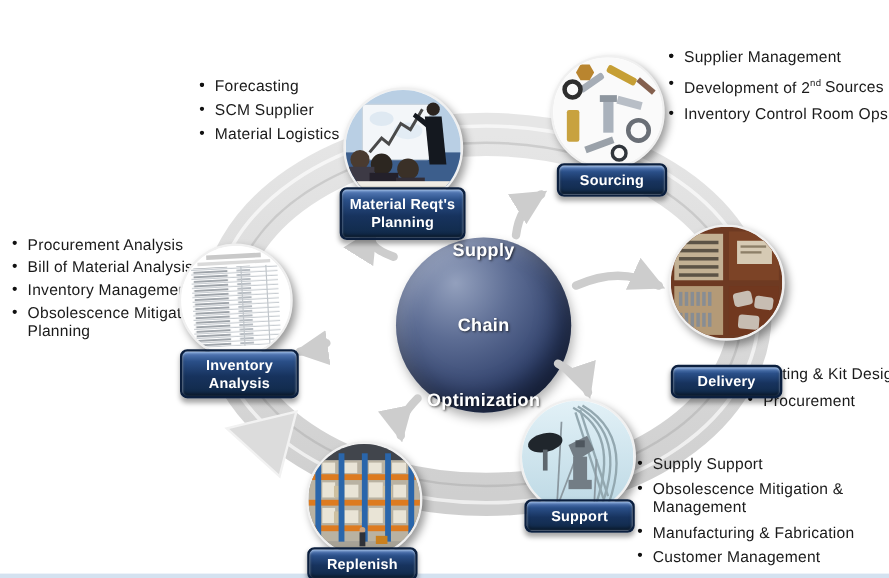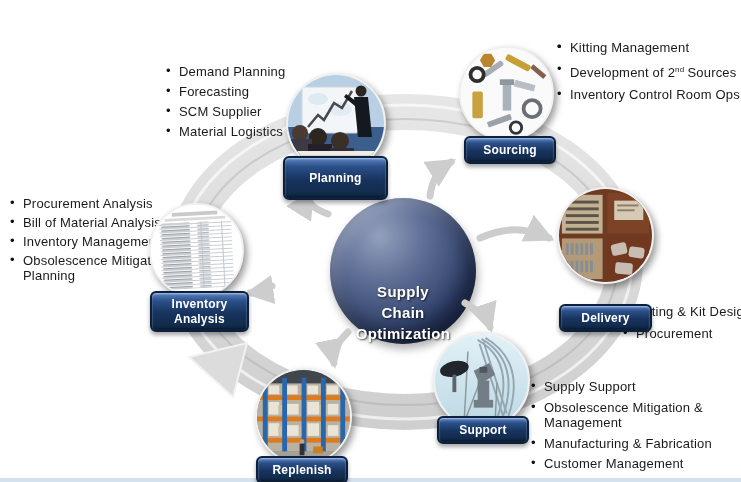--- a/index.html
+++ b/index.html
@@ -55,21 +55,21 @@
   .l-delivery{left:559px;top:276px;width:89px;height:24px;margin-top:28px;}
   .l-support{left:437px;top:416px;width:88px;height:24px;}
   .l-replenish{left:256px;top:456px;width:88px;height:24px;}
   .l-inventory{left:150px;top:291px;width:95px;height:37px;}
 
   
   .sphere{
     position:absolute;left:330px;top:198px;width:146px;height:146px;border-radius:50%;z-index:3;
     background:radial-gradient(circle at 34% 26%, #93a0bd 0%, #5d6d94 32%, #2e3f6a 68%, #14234a 100%);
     box-shadow:inset -8px -12px 20px rgba(0,0,0,.45), inset 6px 8px 14px rgba(255,255,255,.22), 2px 5px 9px rgba(0,0,0,.3);
-    display:flex;flex-direction:column;justify-content:flex-end;align-items:center;
+    display:flex;flex-direction:column;justify-content:space-between;align-items:center;
     color:#fff;font-weight:bold;font-size:15px;line-height:21px;
     text-shadow:1px 1px 2px rgba(0,0,0,.65);letter-spacing:.3px;
   }
 
   .bottom-strip{position:absolute;left:0;bottom:0;width:741px;height:4px;background:#d4e2f0;z-index:1;}
 </style>
 </head>
 <body>
 
 <div class="canvas">
@@ -293,56 +293,57 @@
         <rect x="24" y="7" width="48" height="4" fill="#c9c9c9"></rect>
         <rect x="16" y="13" width="64" height="3" fill="#dadada"></rect>
         <rect x="10" y="18" width="76" height="70" fill="url(#rows)"></rect>
         <line x1="54" y1="18" x2="54" y2="88" stroke="#c0c5ca" stroke-width="1"></line>
         <line x1="76" y1="18" x2="76" y2="88" stroke="#c0c5ca" stroke-width="1"></line>
       </g>
     </svg>
   </div>
 
   <div class="plate l-mrp">
+    <span>Material Reqt's</span>
     <span>Planning</span>
   </div>
   <div class="plate l-sourcing">
     <span>Sourcing</span>
   </div>
   <div class="plate l-delivery">
     <span>Delivery</span>
   </div>
   <div class="plate l-support">
     <span>Support</span>
   </div>
   <div class="plate l-replenish">
     <span>Replenish</span>
   </div>
   <div class="plate l-inventory">
     <span>Inventory</span>
     <span>Analysis</span>
   </div>
 
   <ul class="blist list-mrp">
-    <li><span class="dot">•</span><span>Demand Planning</span></li>
+    <li><span class="dot">•</span></li>
     <li><span class="dot">•</span><span>Forecasting</span></li>
     <li><span class="dot">•</span><span>SCM Supplier</span></li>
     <li><span class="dot">•</span><span>Material Logistics</span></li>
   </ul>
 
   <ul class="blist list-left">
     <li><span class="dot">•</span><span>Procurement Analysis</span></li>
     <li><span class="dot">•</span><span>Bill of Material Analysis</span></li>
     <li><span class="dot">•</span><span>Inventory Management</span></li>
     <li><span class="dot">•</span><span>Obsolescence Mitigation Planning</span></li>
   </ul>
 
   <ul class="blist list-sourcing">
     <li><span class="dot">•</span></li>
-    <li><span class="dot">•</span><span>Kitting Management</span></li>
+    <li><span class="dot">•</span><span>Supplier Management</span></li>
     <li><span class="dot">•</span><span>Development of 2</span><sup>nd</sup><span class="after-sup">Sources</span></li>
     <li><span class="dot">•</span><span>Inventory Control Room Ops</span></li>
   </ul>
 
   <ul class="blist list-delivery">
     <li><span class="dot">•</span><span>Kitting &amp; Kit Design</span></li>
     <li><span class="dot">•</span><span>Procurement</span></li>
   </ul>
 
   <ul class="blist list-support">

